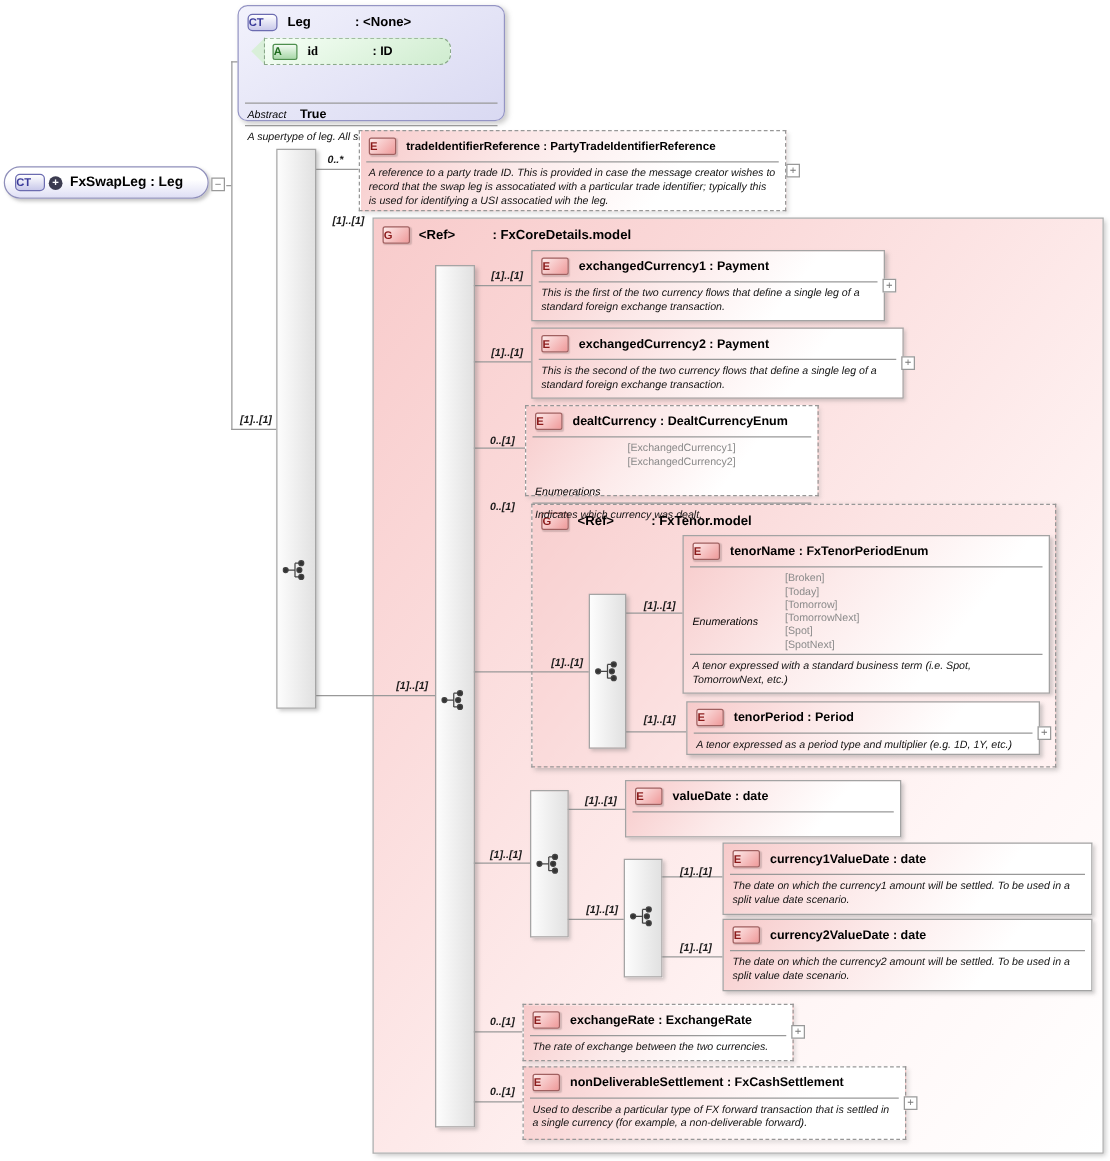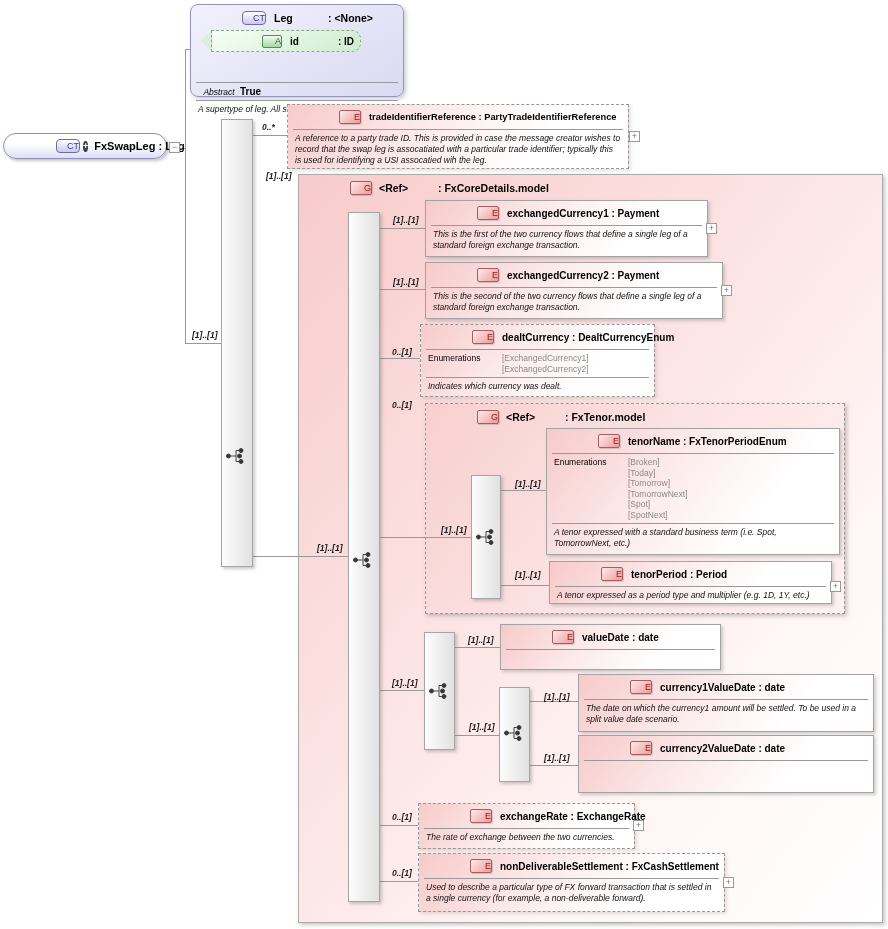--- a/index.html
+++ b/index.html
@@ -16,33 +16,33 @@
   .ebox{position:absolute;border:1px solid #a3a3a3;
         background:linear-gradient(128deg,#f7caca 0%,#fceaea 38%,#ffffff 72%);
         box-shadow:2px 2px 3px rgba(120,120,120,.35);}
   .ebox.dashed{border:1px dashed #979797;box-shadow:2px 2px 3px rgba(150,150,150,.25);}
   .trow{display:flex;align-items:center;gap:8px;padding:5px 6px 4px 7px;}
   .t{font-weight:bold;font-size:10px;white-space:nowrap;color:#000;}
   .t.tight{font-size:9.3px;text-align:center;}
   .sep{height:1px;background:#999;margin:1px 5px 0 5px;}
   .desc{font-style:italic;font-size:8.5px;line-height:1.28;color:#111;padding:3px 7px 4px 7px;}
   .enumrow{display:flex;font-size:8.5px;padding:3px 7px 2px 7px;line-height:10.5px;}
-  .enumrow .elabel{color:#000;flex:none;width:64px;}
+  .enumrow .elabel{font-style:italic;color:#000;flex:none;width:64px;margin-top:35px;}
   .enumrow .evals div{color:#8a8a8a;padding-left:10px;}
   
   .gbox{position:absolute;border:1px solid #ababab;
         background:linear-gradient(128deg,#f8cbcb 0%,#fbdcdc 30%,#fff6f6 72%,#ffffff 100%);
         box-shadow:2px 2px 4px rgba(110,110,110,.4);}
   .gbox.dashed{border:1px dashed #979797;
         background:linear-gradient(128deg,#f8cfcf 0%,#fce4e4 50%,#fff2f2 100%);}
   .grow{display:flex;align-items:center;gap:7px;padding:6px 6px 4px 7px;}
   .gref{font-weight:bold;font-size:10.5px;white-space:nowrap;width:52px;}
   .gtype{font-weight:bold;font-size:10.5px;white-space:nowrap;}
   
-  .bdg{flex:none;display:inline-block;text-align:right;font-weight:normal;margin-left:44px;}
+  .bdg{flex:none;display:inline-block;text-align:left;font-weight:bold;}
   .b-e{width:20px;height:12px;line-height:12px;font-size:9px;border:1px solid #a06060;border-radius:2px;
        color:#8b1a1a;background:linear-gradient(135deg,#fdeaea,#ef9a9a);box-shadow:1px 1px 1px rgba(0,0,0,.15);}
   .b-ct{width:22px;height:12px;line-height:12px;font-size:9px;border:1px solid #6b6bb0;border-radius:4px;
        color:#3a3a9a;background:linear-gradient(#ffffff,#c9c9ea);}
   .b-a{width:18px;height:11px;line-height:11px;font-size:9px;border:1px solid #4e8f4e;border-radius:2px;
        color:#1e6b1e;background:linear-gradient(#f2fbf2,#a8d8a8);}
   .plusc{display:inline-block;width:11px;height:11px;line-height:10px;border-radius:50%;background:#3c3c50;
        color:#fff;font-size:9px;font-weight:bold;text-align:center;margin-left:-3px;}
   
   .card{position:absolute;font-weight:bold;font-style:italic;font-size:8.5px;color:#1a1a1a;white-space:nowrap;}
@@ -59,22 +59,22 @@
   #base-type .trow{padding:6px 6px 2px 7px;}
   #base-type .t{font-size:10.5px;}
   .tname{display:inline-block;width:46px;}
   #attr-pill{position:absolute;left:10px;top:25px;width:160px;height:22px;}
   #attr-pill .tipL{position:absolute;left:0;top:0;width:0;height:0;border-top:11px solid transparent;
       border-bottom:11px solid transparent;border-right:11px solid #d9efd9;}
   #attr-pill .body{position:absolute;left:10px;top:0;right:0;bottom:0;border:1px dashed #8aa88a;
       border-radius:0 9px 9px 0;background:linear-gradient(150deg,#f6fff6,#cfeccf);
       display:flex;align-items:center;gap:8px;padding:0 6px;}
   #attr-pill .t{font-size:10px;}
-  .aname{display:inline-block;width:44px;}
-  .abstract-row{display:flex;align-items:baseline;padding:3px 7px 2px 7px;text-align:center;}
+  .aname{display:inline-block;width:44px;font-family:Liberation Serif, serif;}
+  .abstract-row{display:flex;align-items:baseline;padding:3px 7px 2px 7px;}
   .abstract-row .al{font-style:italic;font-size:8.5px;width:42px;flex:none;}
   .abstract-row .av{font-weight:bold;font-size:10px;}
 </style>
 </head>
 <body>
 
 <div id="canvas">
 
   <div class="gbox" id="core-group" style="left:298px;top:174px;width:583px;height:747px;">
     <div class="grow">
@@ -317,20 +317,21 @@
     <div class="sep"></div>
     <div class="desc">The date on which the currency1 amount will be settled. To be used in a split value date scenario.</div>
   </div>
 
   <div class="ebox" style="left:578px;top:735px;width:294px;height:56px;">
     <div class="trow">
       <span class="bdg b-e">E</span>
       <span class="t">currency2ValueDate : date</span>
     </div>
     <div class="sep"></div>
+    <div class="desc">The date on which the currency2 amount will be settled. To be used in a split value date scenario.</div>
   </div>
 
   <div class="ebox dashed" style="left:418px;top:803px;width:215px;height:44px;">
     <div class="trow">
       <span class="bdg b-e">E</span>
       <span class="t">exchangeRate : ExchangeRate</span>
     </div>
     <div class="sep"></div>
     <div class="desc">The rate of exchange between the two currencies.</div>
   </div>

